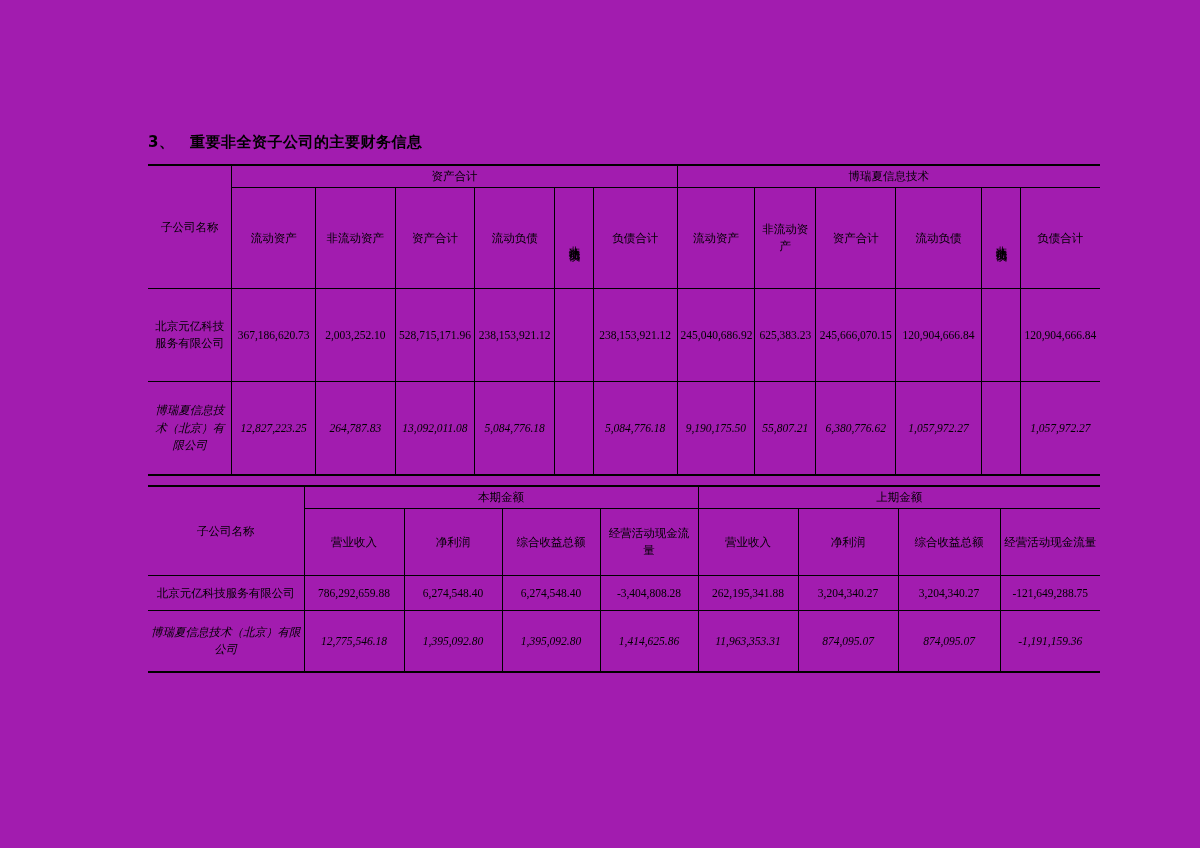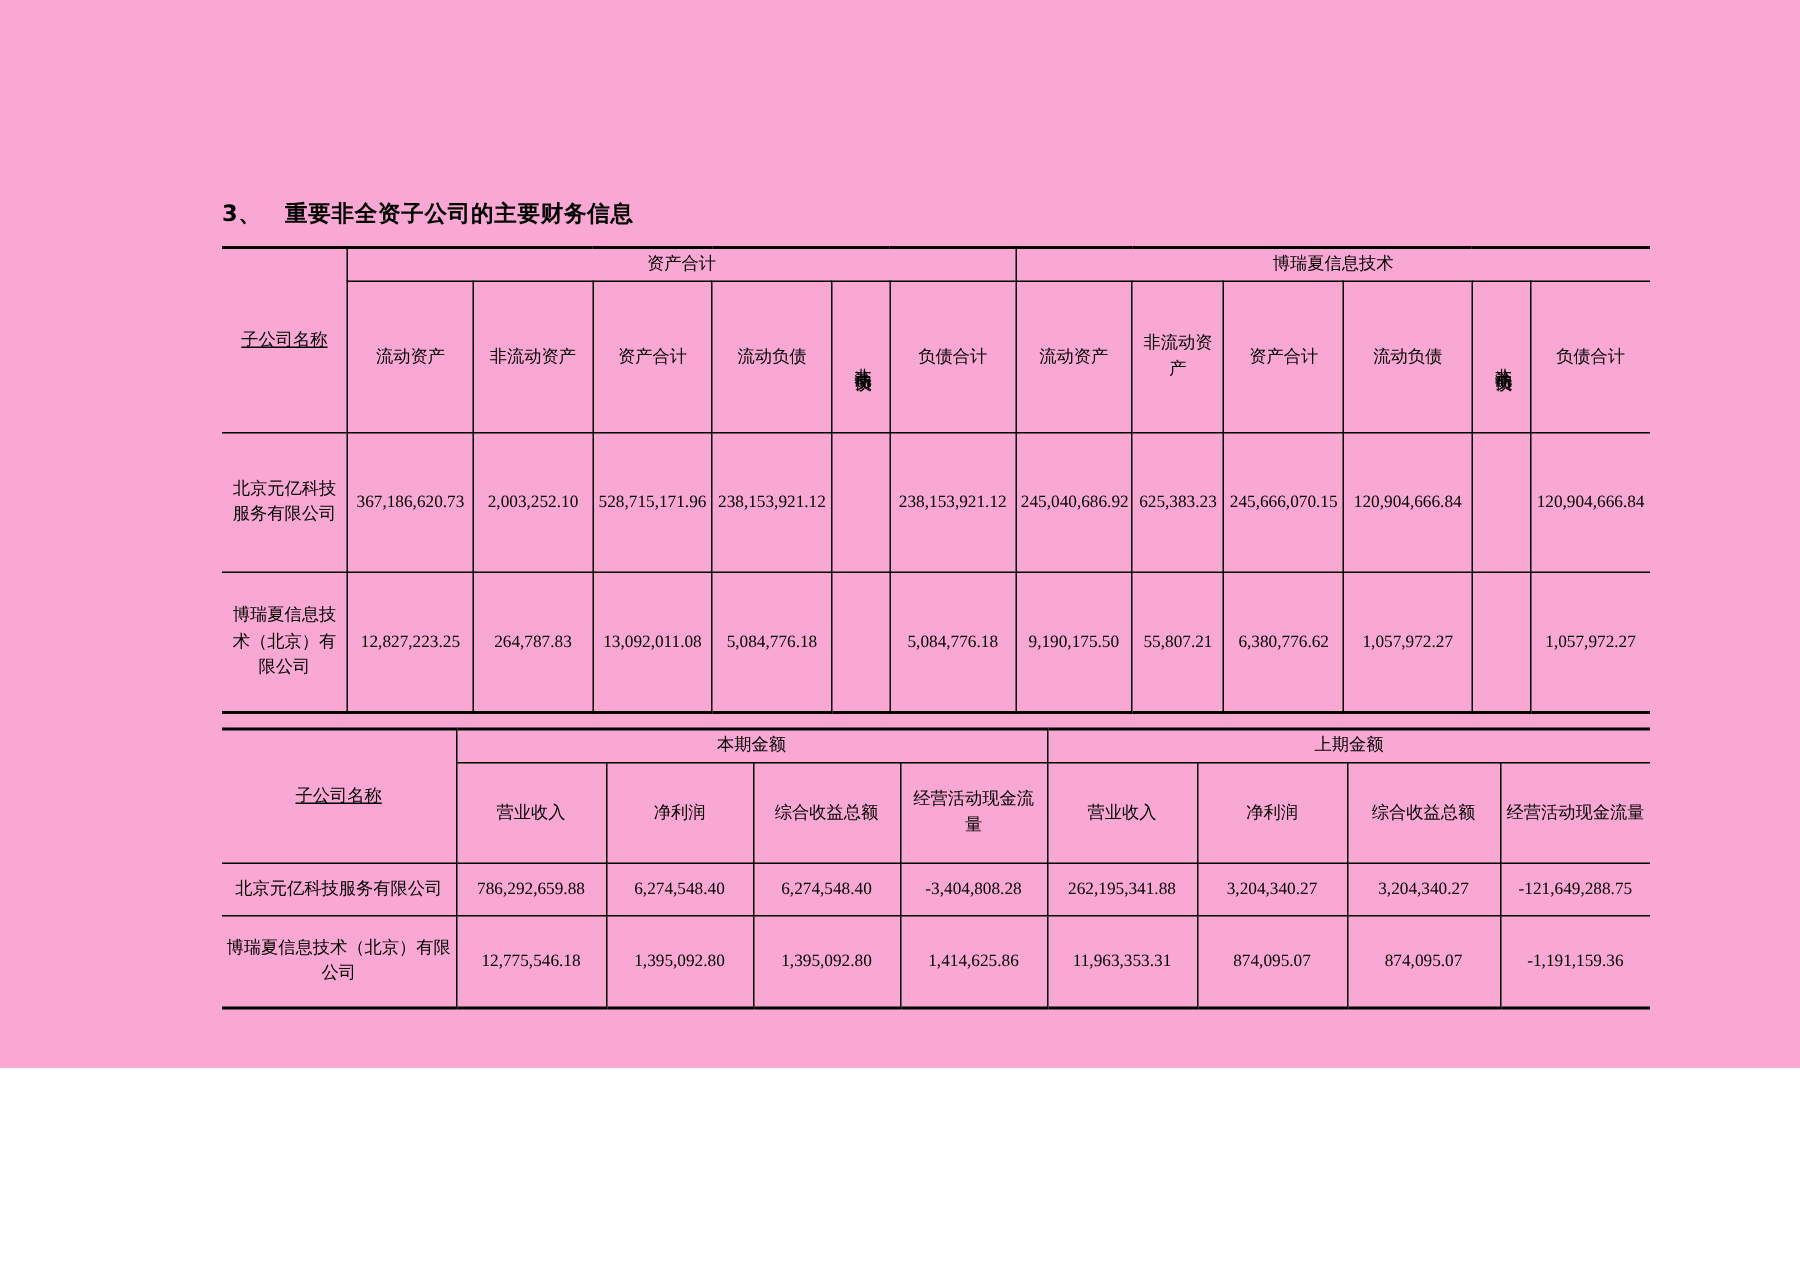--- a/index.html
+++ b/index.html
@@ -13,22 +13,22 @@
     font-family: "Liberation Serif", serif;
     color: #000000;
     position: relative;
     overflow: hidden;
   }
   .page {
     position: absolute;
     left: 0;
     top: 0;
     width: 1200px;
-    height: 712px;
-    background: #f9a8d4;
+    height: 848px;
+    background: #a21caf;
   }
   .heading {
     position: absolute;
     left: 148px;
     top: 133px;
     width: 960px;
     font-size: 15px;
     font-weight: bold;
     font-family: "DejaVu Sans", sans-serif;
     letter-spacing: 0.5px;
@@ -60,24 +60,25 @@
     vertical-align: middle;
     padding: 2px 3px;
     line-height: 1.5;
     font-family: "Liberation Serif", serif;
   }
   .tbl1 .topline, .tbl2 .topline {
     border-top: 2px solid #000;
   }
   .tbl1 .botline, .tbl2 .botline {
     border-bottom: 2px solid #000;
+    font-style: italic;
   }
   .noleft { border-left: none !important; }
   .noright { border-right: none !important; }
-  .nobottom { border-bottom: none !important; text-decoration: underline; }
+  .nobottom { border-bottom: none !important; }
   .vertical {
     writing-mode: vertical-rl;
     text-orientation: upright;
     letter-spacing: 1px;
     display: inline-block;
     line-height: 1.15;
   }
   .cellname {
     text-align: left;
     padding-left: 8px;

